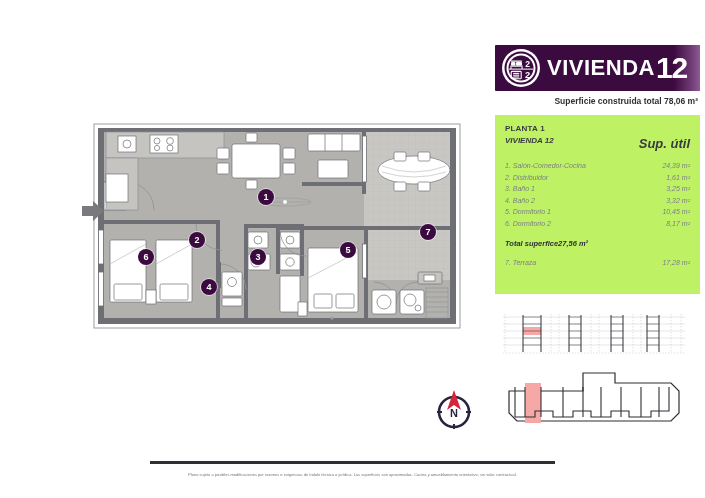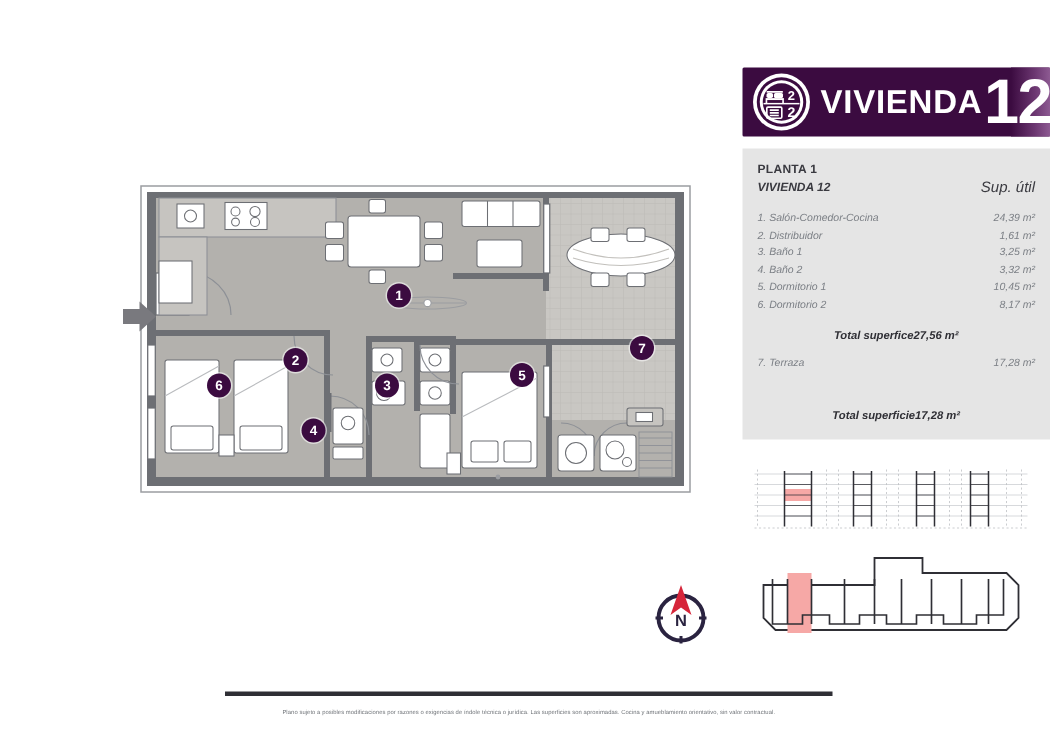--- a/index.html
+++ b/index.html
@@ -39,45 +39,45 @@
   }
   .badge-icon{
     position:relative;z-index:3;width:40px;height:40px;margin-left:6px;flex:none;
   }
   .vtitle{
     position:relative;z-index:3;color:#fff;font-weight:bold;
     font-size:22px;letter-spacing:.5px;margin-left:6px;
   }
   .vnum{
     position:relative;z-index:3;color:#fff;font-weight:bold;
-    font-size:42px;line-height:1;margin-left:1px;letter-spacing:-1px;
+    font-size:30px;line-height:1;margin-left:1px;letter-spacing:-1px;
   }
 
   .surf{
     text-align:right;font-size:8.5px;font-weight:bold;color:#2f2f35;
     line-height:11px;margin-top:5px;padding-right:2px;
   }
 
   .table-box{
-    margin-top:8px;background:#e5e5e5;padding:9px 10px 12px 10px;
+    margin-top:8px;background:#bef264;padding:9px 10px 12px 10px;
   }
   .t-planta{font-size:8px;font-weight:bold;color:#3a3a40;letter-spacing:.2px;}
   .t-head{
     display:flex;justify-content:space-between;align-items:flex-start;
     margin-top:3px;margin-bottom:9px;
   }
   .t-viv{font-size:8px;font-weight:bold;font-style:italic;color:#3a3a40;}
-  .t-sup{font-size:10px;font-weight:normal;font-style:italic;color:#3a3a40;}
+  .t-sup{font-size:13px;font-weight:bold;font-style:italic;color:#3a3a40;}
   .t-row{
     display:flex;justify-content:space-between;align-items:baseline;
     font-size:7px;font-style:italic;color:#7b7f85;line-height:11.5px;
   }
   .t-row .val{color:#7b7f85;}
   .t-total{
-    display:flex;justify-content:center;align-items:baseline;
+    display:flex;justify-content:flex-start;align-items:baseline;
     font-size:7.5px;font-weight:bold;font-style:italic;color:#2f2f35;
     margin-top:10px;
   }
   .t-gap{height:9px;}
   .t-gap2{height:13px;}
 
   
   .loc-box{margin-top:14px;background:#fff;}
   .loc-elev{display:block;}
   .loc-plan{display:block;margin-top:9px;}
@@ -342,20 +342,21 @@
           <line x1="12.2" y1="27.2" x2="18.2" y2="27.2"></line>
           <line x1="12.2" y1="29" x2="18.2" y2="29"></line>
         </g>
         <text x="26.6" y="30.2" font-family="Liberation Sans, sans-serif" font-size="9.4" font-weight="bold" fill="#ffffff" text-anchor="middle">2</text>
       </svg>
       <span class="vtitle">VIVIENDA</span>
       <span class="vnum">12</span>
     </div>
 
     <div class="surf">
+      <div>Superficie construida total 78,06 m²</div>
     </div>
 
     <div class="table-box">
       <div class="t-planta">PLANTA 1</div>
       <div class="t-head">
         <span class="t-viv">VIVIENDA 12</span>
         <span class="t-sup">Sup. útil</span>
       </div>
 
       <div class="t-row">
@@ -390,24 +391,20 @@
 
       <div class="t-gap"></div>
 
       <div class="t-row">
         <span>7. Terraza</span>
         <span class="val">17,28 m²</span>
       </div>
 
       <div class="t-gap2"></div>
 
-      <div class="t-total">
-        <span>Total superficie</span>
-        <span>17,28 m²</span>
-      </div>
     </div>
 
     <div class="loc-box">
 
       <svg class="loc-elev" width="205" height="52" viewBox="0 0 205 52">
         <g stroke="#c9ccd0" stroke-width="0.5">
           <line x1="8" y1="9" x2="190" y2="9"></line>
           <line x1="8" y1="16" x2="190" y2="16"></line>
           <line x1="8" y1="23" x2="190" y2="23"></line>
           <line x1="8" y1="30" x2="190" y2="30"></line>

